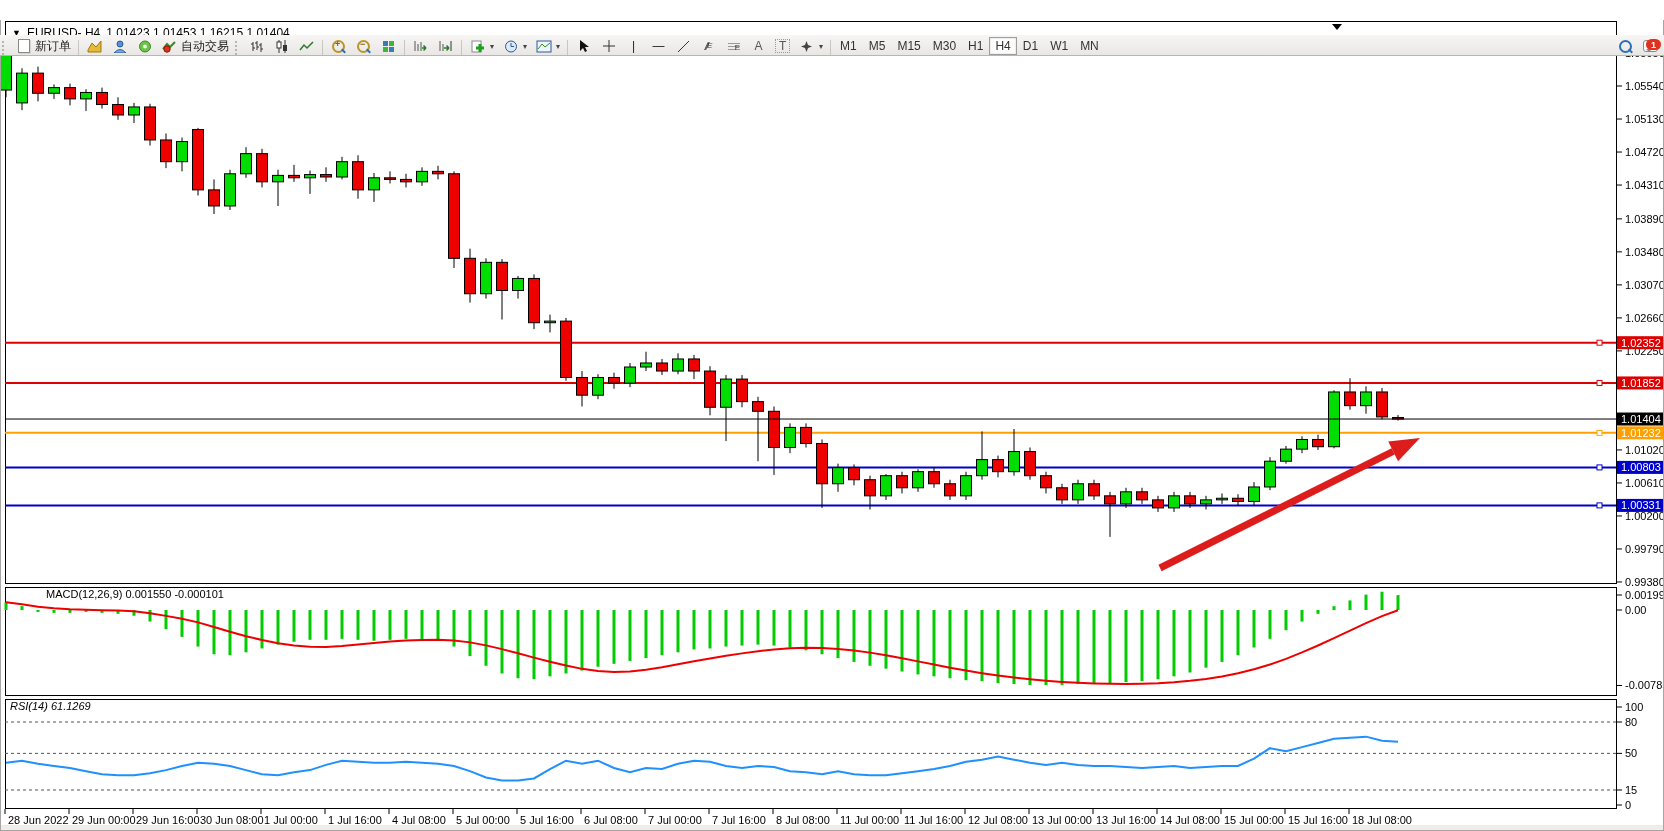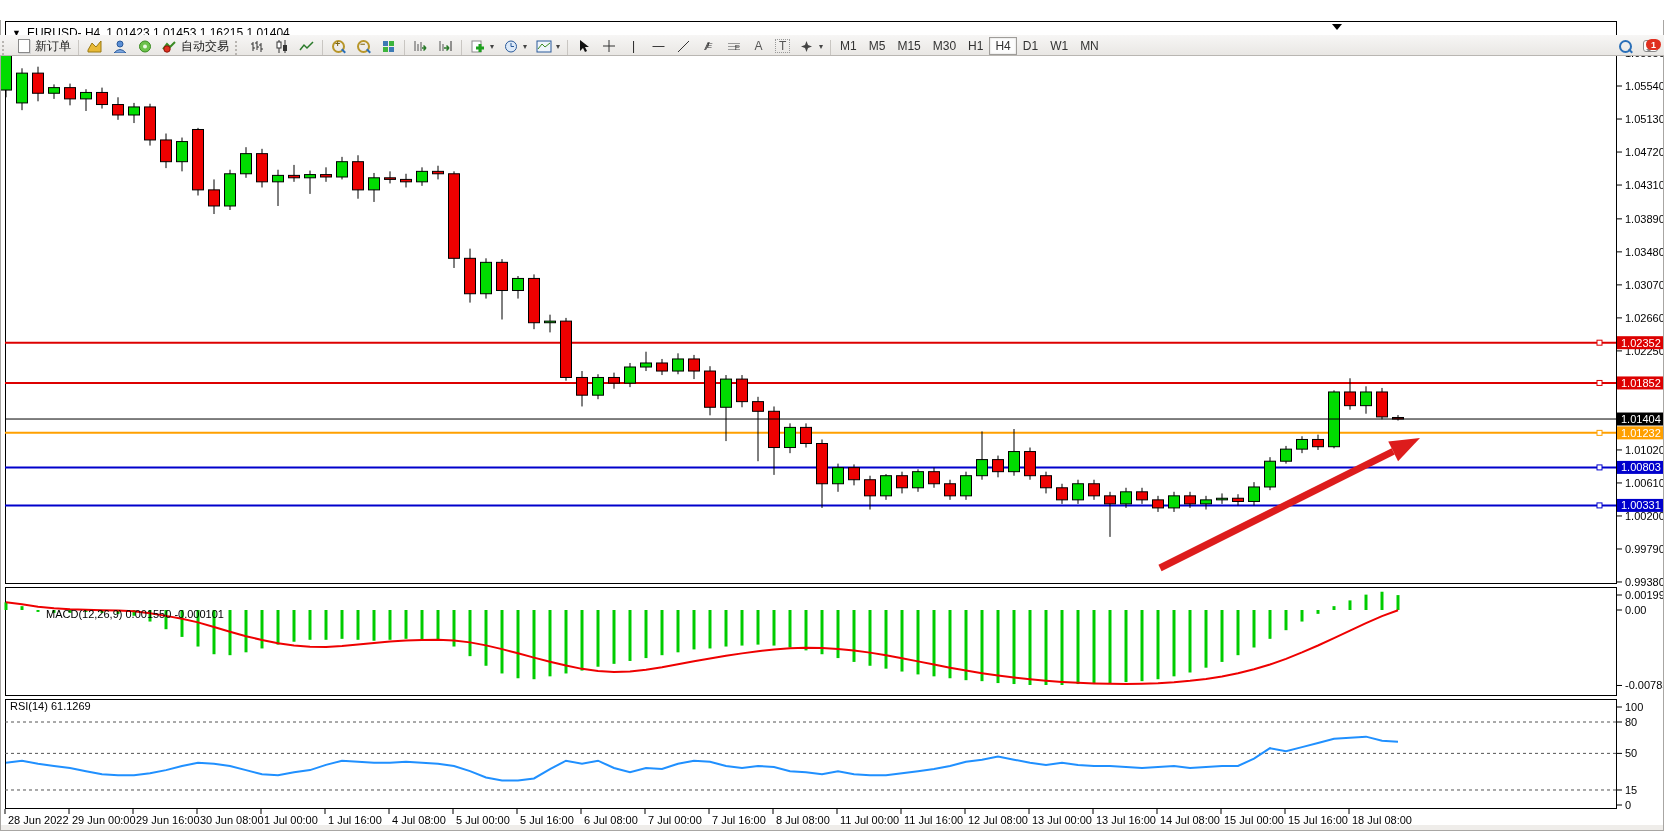--- a/index.html
+++ b/index.html
@@ -834,17 +834,17 @@
       <text x="1352" y="804" font-size="11" font-family="&quot;Liberation Sans&quot;,sans-serif" fill="#000" text-anchor="start">18 Jul 08:00</text>
       <polygon points="1332,4 1342,4 1337,10" fill="#000"></polygon>
       <line x1="1160" y1="548" x2="1393.1671842700025" y2="431.41640786499875" stroke="#dd1c1c" stroke-width="7"></line>
       <polygon points="1420,418 1398.0865338205022,441.2551069659978 1388.2478347195029,421.5777087639997" fill="#dd1c1c"></polygon>
     </svg>
   <div class="chart-title">
     <span class="tri">▼</span>
     <span>EURUSD-,H4</span>
     <span>1.01423 1.01453 1.16215 1.01404</span>
   </div>
-  <div class="ind-label" style="left:10px;top:588px;padding-left:36px;">MACD(12,26,9) 0.001550 -0.000101</div>
-  <div class="ind-label" style="left:10px;top:680px;">RSI(14) 61.1269</div>
+  <div class="ind-label" style="left:10px;top:568px;padding-left:36px;">MACD(12,26,9) 0.001550 -0.000101</div>
+  <div class="ind-label" style="left:10px;top:680px;font-style:italic;">RSI(14) 61.1269</div>
   <div class="bottom-strip"></div>
   <div class="winframe"></div>
 </div>
 
 </body></html>

